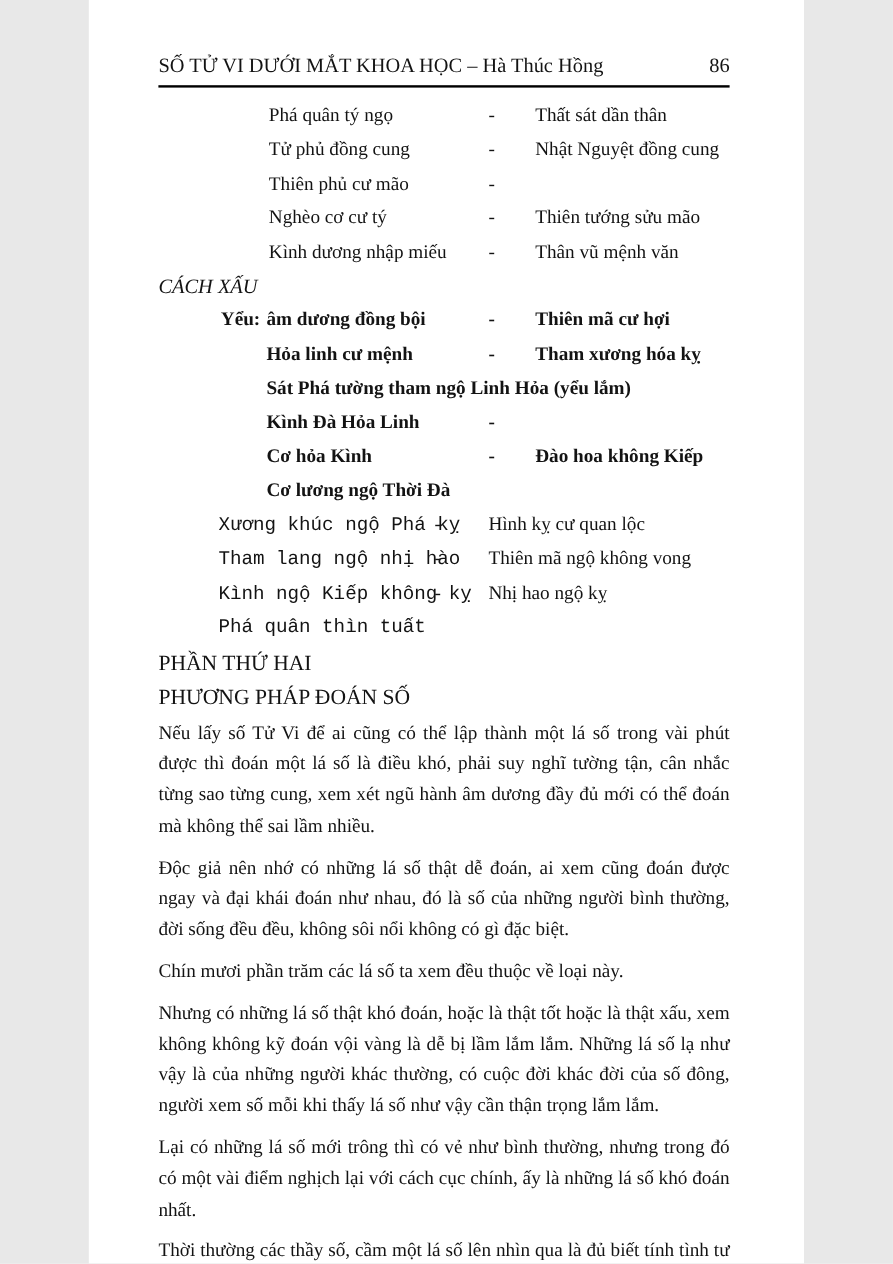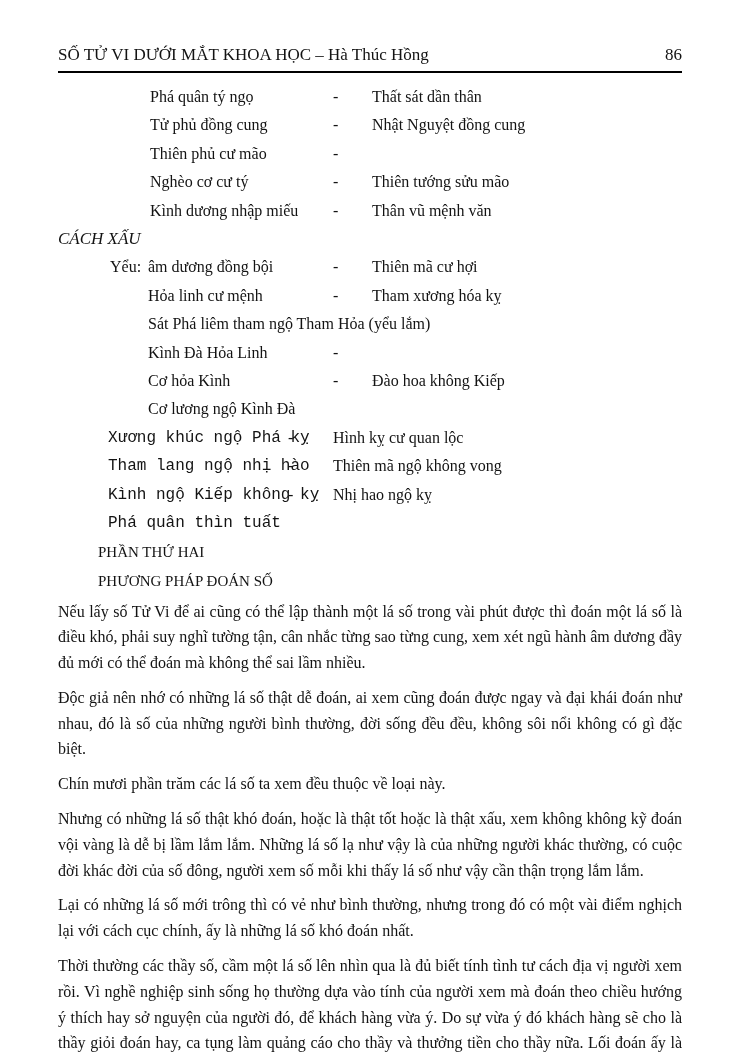--- a/index.html
+++ b/index.html
@@ -1,43 +1,43 @@
 <!DOCTYPE html>
 <html lang="vi"><head>
 <meta charset="utf-8">
 <style>
   html,body { margin:0; padding:0; background:#e8e8e8; }
   .page {
-    width:744px; height:1053px; margin:0 auto; background:#ffffff;
+    width:596px; height:1053px; margin:0 auto; background:#ffffff;
     box-sizing:border-box; padding:44px 62px 0 58px;
     font-family:"Liberation Serif","DejaVu Serif",serif;
     color:#131313; overflow:hidden;
   }
   .hdr { display:flex; justify-content:space-between; align-items:flex-end;
          font-size:17px; line-height:22px; }
   .rule { border:none; border-top:2px solid #000; margin:5px 0 0 0; }
   .content { margin-top:10px; font-size:16px; }
 
   .lrow { display:flex; line-height:28.4px; white-space:nowrap; }
   .ind1 { padding-left:92px; }
   .lcol1 { width:183px; }
   .dcol1 { width:39px; }
 
-  .yrow { padding-left:52px; }
+  .yrow { padding-left:52px;font-weight:bold; }
   .ylabel { width:38px; }
   .ylcol { width:185px; }
   .ydcol { width:39px; }
   .wide { width:auto; }
 
   .prow { padding-left:50px; }
   .plcol { width:180px;font-family:Liberation Mono, monospace; }
   .pdcol { width:45px; }
 
   .h-italic { font-style:italic; font-size:17px; line-height:28.4px; }
-  .h-caps { font-size:15px; line-height:29px;margin-left:40px; }
+  .h-caps { font-size:18px; line-height:29px; }
 
   .paras { margin-top:3px; }
   .paras p { margin:0 0 9px 0; line-height:25.8px; text-align:justify; font-size:16px; }
 </style>
 </head>
 <body>
 
 <div class="page">
 
   <div class="hdr">
@@ -85,36 +85,36 @@
         <span>Thiên mã cư hợi</span>
       </div>
       <div class="lrow yrow">
         <span class="ylabel"></span>
         <span class="ylcol">Hỏa linh cư mệnh</span>
         <span class="ydcol">-</span>
         <span>Tham xương hóa kỵ</span>
       </div>
       <div class="lrow yrow">
         <span class="ylabel"></span>
-        <span class="ylcol wide">Sát Phá liêm tham ngộ Tham Hỏa (yểu lắm)</span>
+        <span class="ylcol wide">Sát Phá tường tham ngộ Linh Hỏa (yểu lắm)</span>
       </div>
       <div class="lrow yrow">
         <span class="ylabel"></span>
         <span class="ylcol">Kình Đà Hỏa Linh</span>
         <span class="ydcol">-</span>
       </div>
       <div class="lrow yrow">
         <span class="ylabel"></span>
         <span class="ylcol">Cơ hỏa Kình</span>
         <span class="ydcol">-</span>
         <span>Đào hoa không Kiếp</span>
       </div>
       <div class="lrow yrow">
         <span class="ylabel"></span>
-        <span class="ylcol wide">Cơ lương ngộ Kình Đà</span>
+        <span class="ylcol wide">Cơ lương ngộ Thời Đà</span>
       </div>
     </div>
 
     <div>
       <div class="lrow prow">
         <span class="plcol">Xương khúc ngộ Phá kỵ</span>
         <span class="pdcol">-</span>
         <span>Hình kỵ cư quan lộc</span>
       </div>
       <div class="lrow prow">

